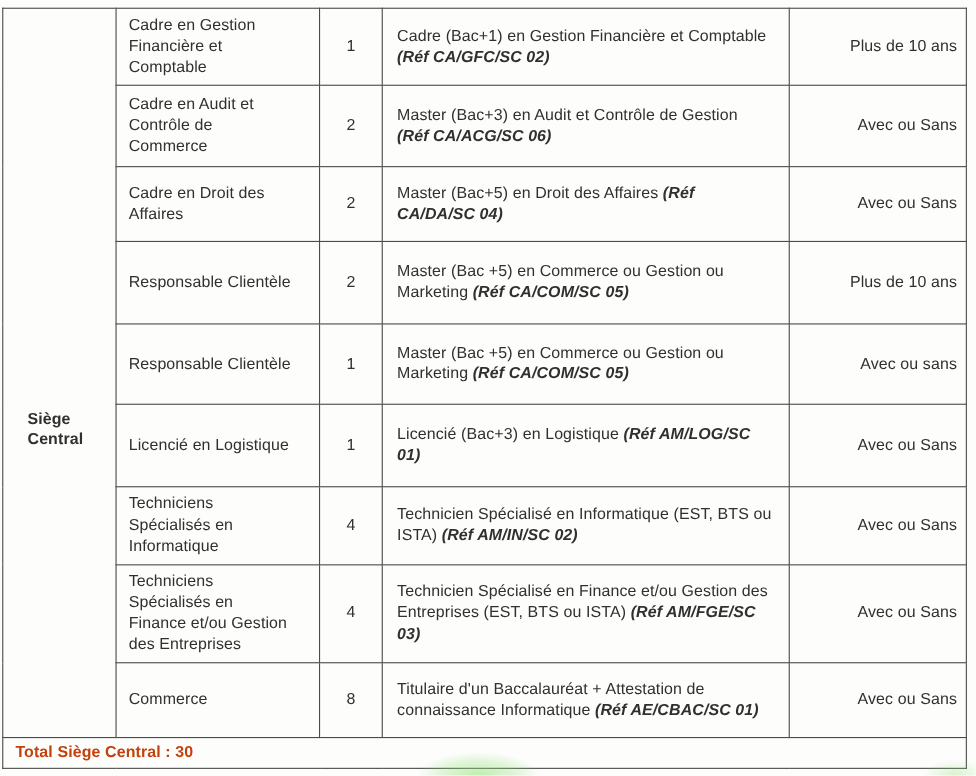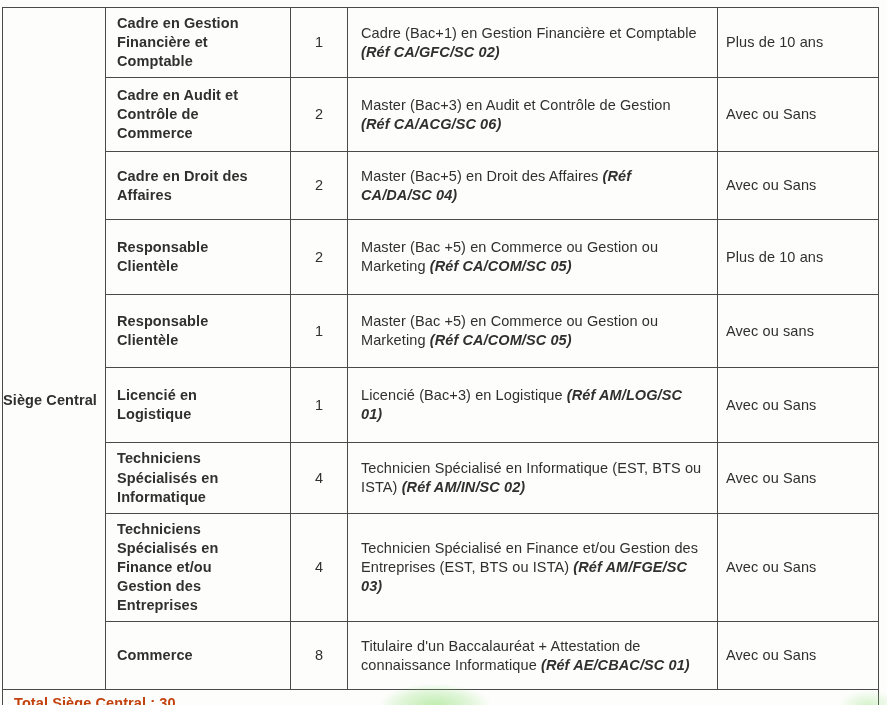--- a/index.html
+++ b/index.html
@@ -29,39 +29,38 @@
   }
   table.recruit td {
     border: 1.6px solid #4a4a4a;
     font-size: 14.5px;
     line-height: 1.32;
     vertical-align: middle;
     letter-spacing: 0.1px;
   }
   td.region-cell {
     vertical-align: top;
-    padding: 103px 6px 0 0;
+    padding: 103px 6px 0 22px;
     font-weight: bold;
     font-size: 15px;
   }
   td.pos-cell {
     padding: 6px 22px 6px 11px;
     text-align: left;
-    font-weight: bold;
   }
   td.count-cell {
     text-align: center;
     padding: 4px 2px;
   }
   td.qual-cell {
     padding: 6px 14px 6px 13px;
     text-align: left;
   }
   td.exp-cell {
-    text-align: left;
+    text-align: right;
     padding: 4px 8px;
   }
   td.total-cell {
     padding: 3px 8px 4px 11px;
     font-weight: bold;
     font-size: 15.5px;
     color: #c2410c;
     text-align: left;
   }
   .ref-bold { font-weight: bold; font-style: italic; }

